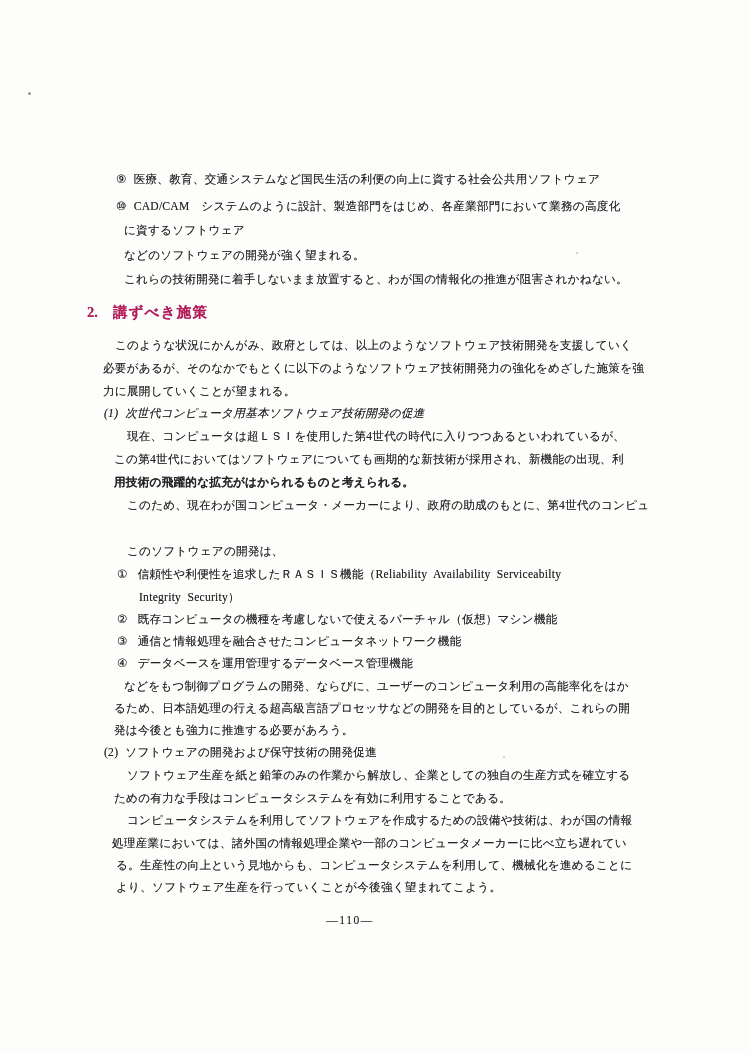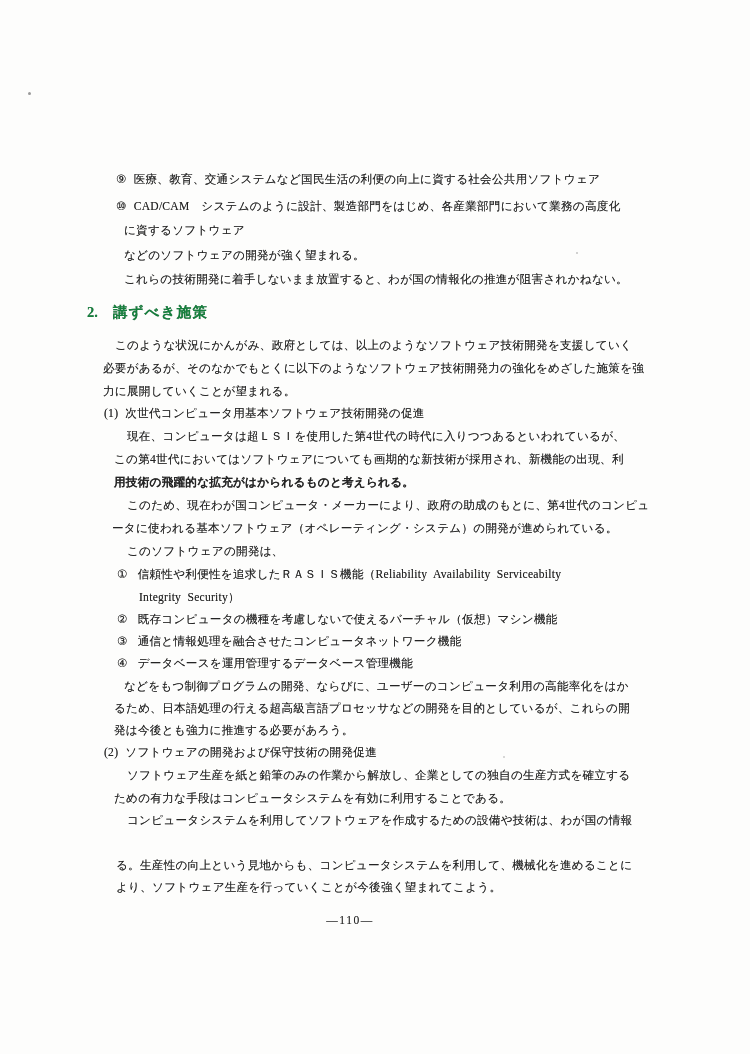--- a/index.html
+++ b/index.html
@@ -12,21 +12,21 @@
   }
   .ln{
     position:absolute;white-space:pre;font-size:11.6px;line-height:1.2;
     letter-spacing:0.25px;color:#242424;
     text-shadow:0 0 0.5px rgba(40,40,40,0.55);
   }
   .marker{display:inline-block;padding-right:7px;}
   .marker-wide{display:inline-block;padding-right:10px;}
   .heading{
     position:absolute;font-size:14.5px;font-weight:600;letter-spacing:1.2px;
-    color:#15803d;text-shadow:0 0 0.5px rgba(40,40,40,0.5);white-space:pre;
+    color:#be185d;text-shadow:0 0 0.5px rgba(40,40,40,0.5);white-space:pre;
   }
   .heading .num{display:inline-block;padding-right:15px;letter-spacing:0;}
   .pagenum{
     position:absolute;top:914px;left:0;width:700px;text-align:center;
     font-size:11.5px;letter-spacing:1.5px;color:#2a2a2a;
     text-shadow:0 0 0.5px rgba(40,40,40,0.5);
   }
   .speck{position:absolute;background:#9a9a9a;border-radius:50%;}
   .speck.s1{left:28px;top:92px;width:3px;height:3px;}
   .speck.s2{left:576px;top:252px;width:2px;height:2px;opacity:.6;}
@@ -46,28 +46,27 @@
   <div class="ln" style="left:124px;top:249px;">などのソフトウェアの開発が強く望まれる。</div>
 
   <div class="ln" style="left:124px;top:273px;">これらの技術開発に着手しないまま放置すると、わが国の情報化の推進が阻害されかねない。</div>
 
   <div class="heading" style="left:87px;top:303px;"><span class="num">2.</span><span>講ずべき施策</span></div>
 
   <div class="ln" style="left:115px;top:339px;">このような状況にかんがみ、政府としては、以上のようなソフトウェア技術開発を支援していく</div>
   <div class="ln" style="left:103px;top:362px;">必要があるが、そのなかでもとくに以下のようなソフトウェア技術開発力の強化をめざした施策を強</div>
   <div class="ln" style="left:103px;top:385px;">力に展開していくことが望まれる。</div>
 
-  <div class="ln" style="left:104px;top:407px;"><span class="marker">(1)</span><span>次世代コンピュータ用基本ソフトウェア技術開発の促進</span></div>
+  <div class="ln" style="left:104px;top:407px;font-style:italic;"><span class="marker">(1)</span><span>次世代コンピュータ用基本ソフトウェア技術開発の促進</span></div>
 
   <div class="ln" style="left:127px;top:430px;">現在、コンピュータは超ＬＳＩを使用した第4世代の時代に入りつつあるといわれているが、</div>
   <div class="ln" style="left:114px;top:453px;">この第4世代においてはソフトウェアについても画期的な新技術が採用され、新機能の出現、利</div>
   <div class="ln" style="left:114px;top:476px;font-weight:bold;">用技術の飛躍的な拡充がはかられるものと考えられる。</div>
 
   <div class="ln" style="left:127px;top:499px;">このため、現在わが国コンピュータ・メーカーにより、政府の助成のもとに、第4世代のコンピュ</div>
-  <div class="ln" style="left:112px;top:522px;">ータに使われる基本ソフトウェア（オペレーティング・システム）の開発が進められている。</div>
 
   <div class="ln" style="left:127px;top:545px;">このソフトウェアの開発は、</div>
 
   <div class="ln" style="left:117px;top:568px;"><span class="marker-wide">①</span><span>信頼性や利便性を追求したＲＡＳＩＳ機能（Reliability  Availability  Serviceabilty</span></div>
   <div class="ln" style="left:139px;top:591px;text-align:right;">Integrity  Security）</div>
 
   <div class="ln" style="left:117px;top:613px;"><span class="marker-wide">②</span><span>既存コンピュータの機種を考慮しないで使えるバーチャル（仮想）マシン機能</span></div>
 
   <div class="ln" style="left:117px;top:635px;"><span class="marker-wide">③</span><span>通信と情報処理を融合させたコンピュータネットワーク機能</span></div>
 
@@ -76,20 +75,21 @@
   <div class="ln" style="left:124px;top:680px;">などをもつ制御プログラムの開発、ならびに、ユーザーのコンピュータ利用の高能率化をはか</div>
   <div class="ln" style="left:114px;top:702px;">るため、日本語処理の行える超高級言語プロセッサなどの開発を目的としているが、これらの開</div>
   <div class="ln" style="left:114px;top:724px;">発は今後とも強力に推進する必要があろう。</div>
 
   <div class="ln" style="left:104px;top:746px;"><span class="marker">(2)</span><span>ソフトウェアの開発および保守技術の開発促進</span></div>
 
   <div class="ln" style="left:127px;top:769px;">ソフトウェア生産を紙と鉛筆のみの作業から解放し、企業としての独自の生産方式を確立する</div>
   <div class="ln" style="left:114px;top:792px;">ための有力な手段はコンピュータシステムを有効に利用することである。</div>
 
   <div class="ln" style="left:127px;top:814px;">コンピュータシステムを利用してソフトウェアを作成するための設備や技術は、わが国の情報</div>
+  <div class="ln" style="left:112px;top:837px;">処理産業においては、諸外国の情報処理企業や一部のコンピュータメーカーに比べ立ち遅れてい</div>
   <div class="ln" style="left:116px;top:859px;">る。生産性の向上という見地からも、コンピュータシステムを利用して、機械化を進めることに</div>
   <div class="ln" style="left:116px;top:881px;">より、ソフトウェア生産を行っていくことが今後強く望まれてこよう。</div>
 
   <div class="pagenum">―110―</div>
 
   <div class="speck s1"></div>
   <div class="speck s2"></div>
   <div class="speck s3"></div>
 
 </div>

